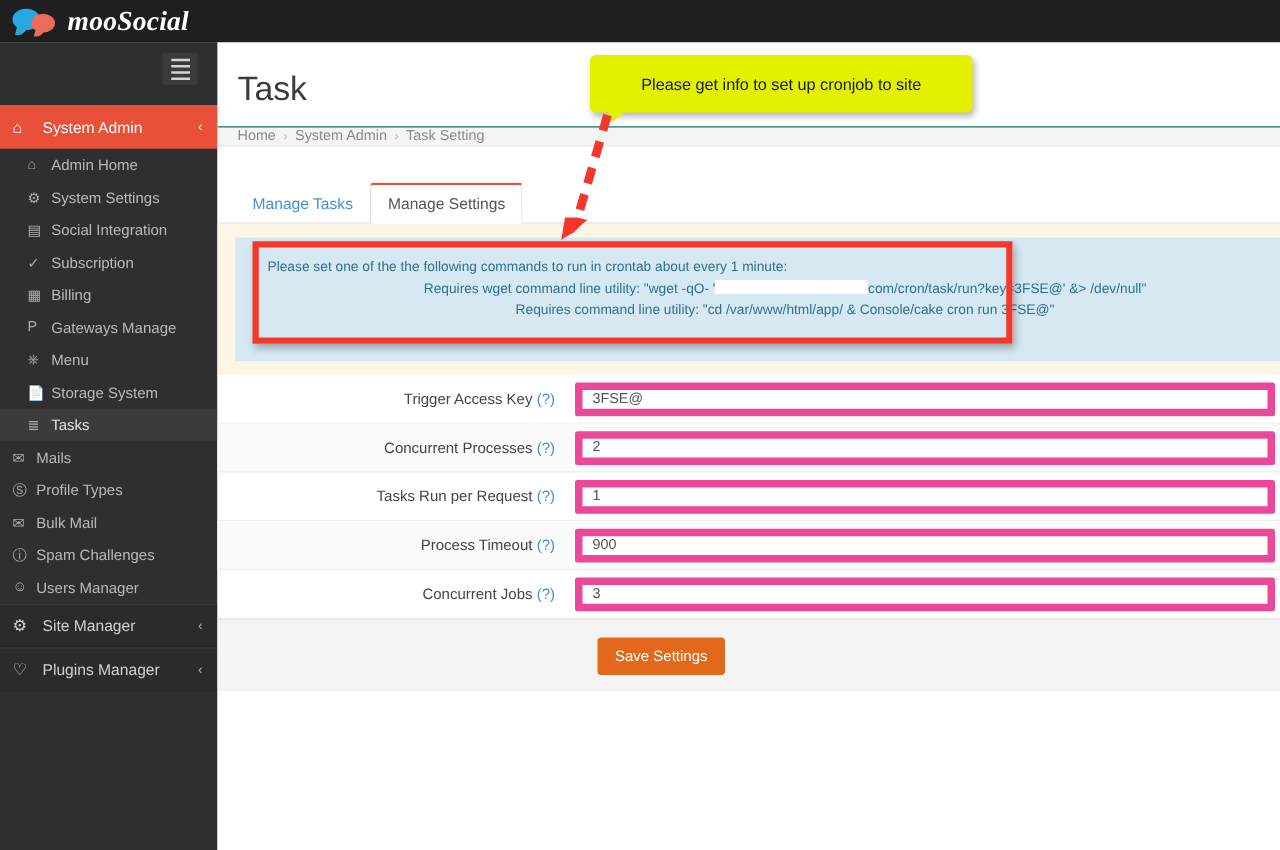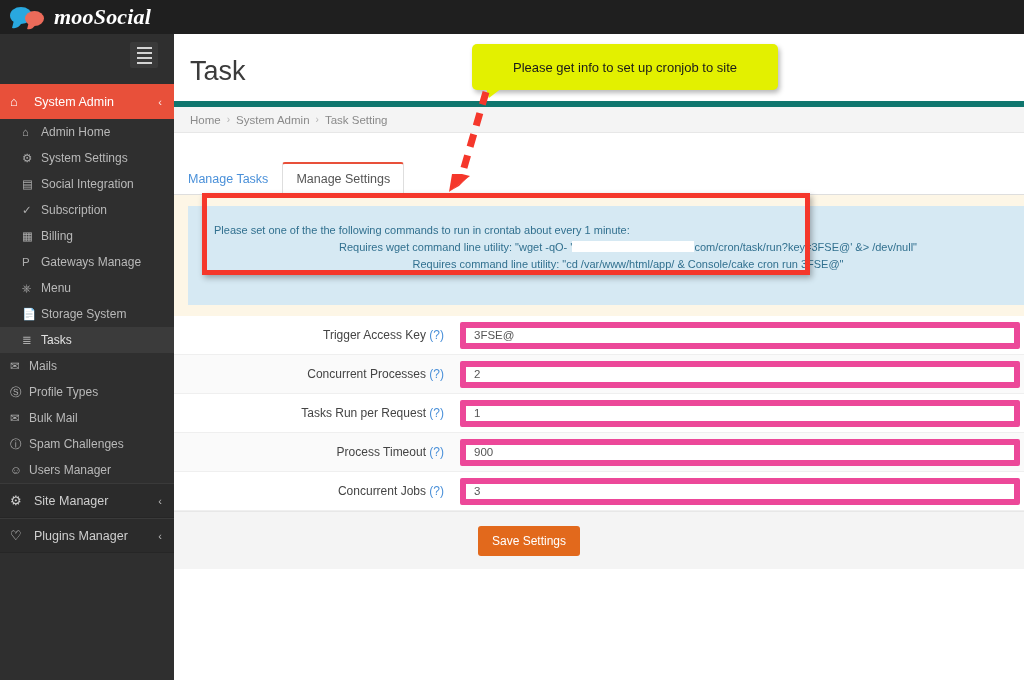--- a/index.html
+++ b/index.html
@@ -89,30 +89,30 @@
   
   .content {
     position: absolute; left: 174px; top: 34px;
     width: 850px; height: 646px; background: #fff; overflow: hidden;
   }
   .page-title {
     font-size: 27px; color: #3b3b3b; font-weight: normal;
     padding: 22px 0 14px 16px;
   }
   .breadcrumb {
-    background: #f4f4f4; border-top: 6px solid #0f766e;
+    background: #f4f4f4; border-top: 1px solid #0f766e;
     border-bottom: 1px solid #e7e7e7;
-    height: 32px; display: flex; align-items: center;
+    height: 16px; display: flex; align-items: center;
     padding-left: 16px; font-size: 11.5px; color: #8a8a8a;
   }
   .breadcrumb .sep { margin: 0 6px; color: #b4b4b4; font-size: 10px; }
 
   .tabs {
     display: flex; align-items: flex-end; height: 42px;
-    border-bottom: 1px solid #dedede;
+    padding-left: 14px; border-bottom: 1px solid #dedede;
     margin-top: 20px;
   }
   .tab {
     font-size: 12.5px; padding: 8px 13px; cursor: pointer;
     color: #4a90d9; position: relative; top: 1px;
     border: 1px solid transparent; background: transparent;
   }
   .tab.active {
     color: #555; background: #fff;
     border: 1px solid #dedede; border-bottom-color: #fff;

